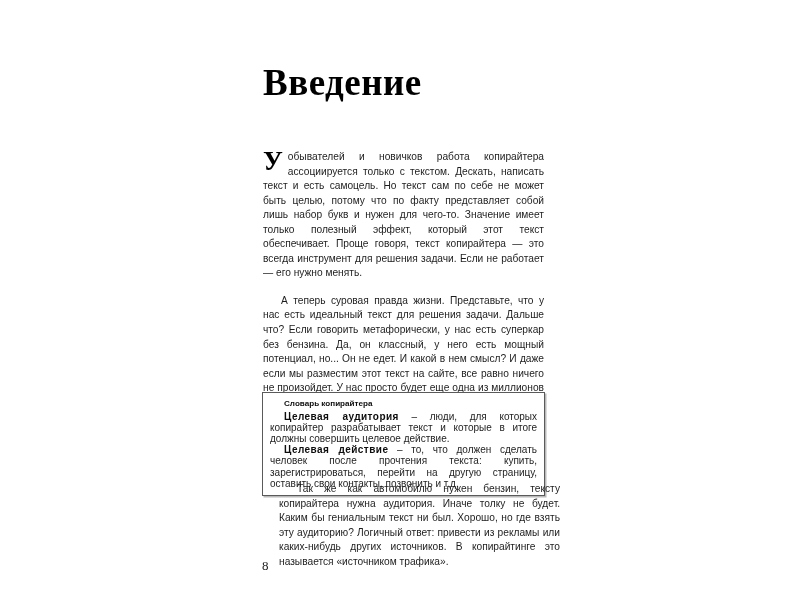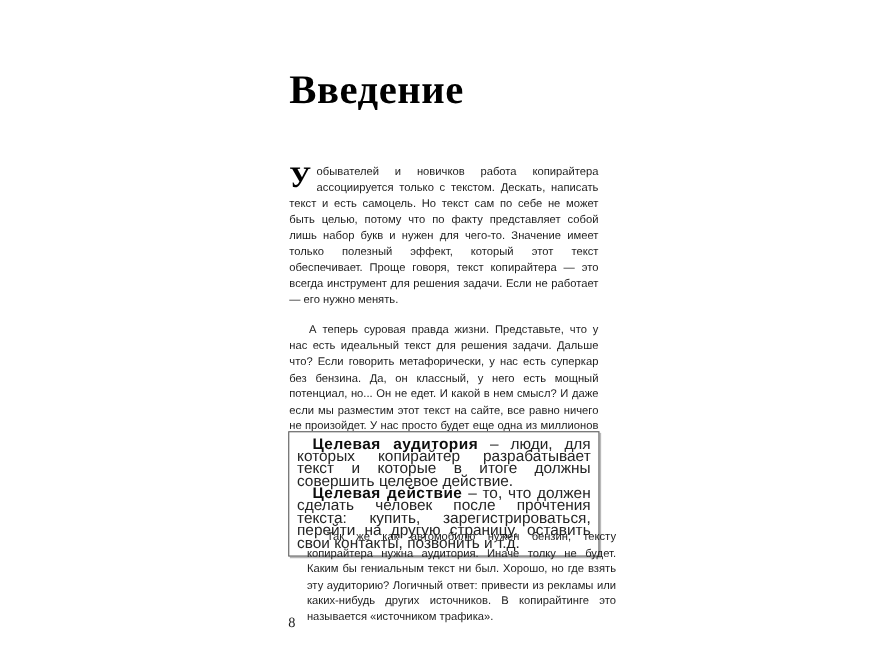--- a/index.html
+++ b/index.html
@@ -82,21 +82,21 @@
     top: 392px;
     width: 283px;
     box-sizing: border-box;
     border: 1px solid #5a5a5a;
     background: #ffffff;
     padding: 5px 7px 6px 7px;
     box-shadow: 1.5px 1.5px 0 0 #b9b9b9;
   }
   .glossary-par {
     font-family: "Liberation Sans", sans-serif;
-    font-size: 14px;
+    font-size: 10px;
     line-height: 11.2px;
     text-align: justify;
     color: #242424;
     margin: 0;
     text-indent: 14px;
   }
   #glossary-heading {
     font-family: "Liberation Sans", sans-serif;
     font-size: 8.1px;
     line-height: 11.6px;
@@ -131,20 +131,21 @@
 
   <div id="text-column">
 
     <p class="body-par" id="par-intro"><span id="dropcap">У</span><span>обывателей и новичков работа копирайтера ассоциируется только с текстом. Дескать, написать текст и есть самоцель. Но текст сам по себе не может быть целью, потому что по факту представляет собой лишь набор букв и нужен для чего-то. Значение имеет только полезный эффект, который этот текст обеспечивает. Проще говоря, текст копирайтера — это всегда инструмент для решения задачи. Если не работает — его нужно менять.</span></p>
 
     <p class="body-par">А теперь суровая правда жизни. Представьте, что у нас есть идеальный текст для решения задачи. Дальше что? Если говорить метафорически, у нас есть суперкар без бензина. Да, он классный, у него есть мощный потенциал, но... Он не едет. И какой в нем смысл? И даже если мы разместим этот текст на сайте, все равно ничего не произойдет. У нас просто будет еще одна из миллионов страниц в Интернете с текстом. Но нам-то нужен полезный эффект. В копирайтинге это называется так: «целевая аудитория должна совершить целевое действие».</p>
 
   </div>
 
   <div id="glossary-box">
+    <div id="glossary-heading">Словарь копирайтера</div>
 
     <p class="glossary-par"><span class="term">Целевая аудитория</span><span> – люди, для которых копирайтер разрабатывает текст и которые в итоге должны совершить целевое действие.</span></p>
 
     <p class="glossary-par"><span class="term">Целевая действие</span><span> – то, что должен сделать человек после прочтения текста: купить, зарегистрироваться, перейти на другую страницу, оставить свои контакты, позвонить и т.д.</span></p>
   </div>
 
   <div id="after-box-column" style="position:absolute; left:279px; top:482px; width:281px;">
     <p class="body-par">Так же как автомобилю нужен бензин, тексту копирайтера нужна аудитория. Иначе толку не будет. Каким бы гениальным текст ни был. Хорошо, но где взять эту аудиторию? Логичный ответ: привести из рекламы или каких-нибудь других источников. В копирайтинге это называется «источником трафика».</p>
   </div>
 

